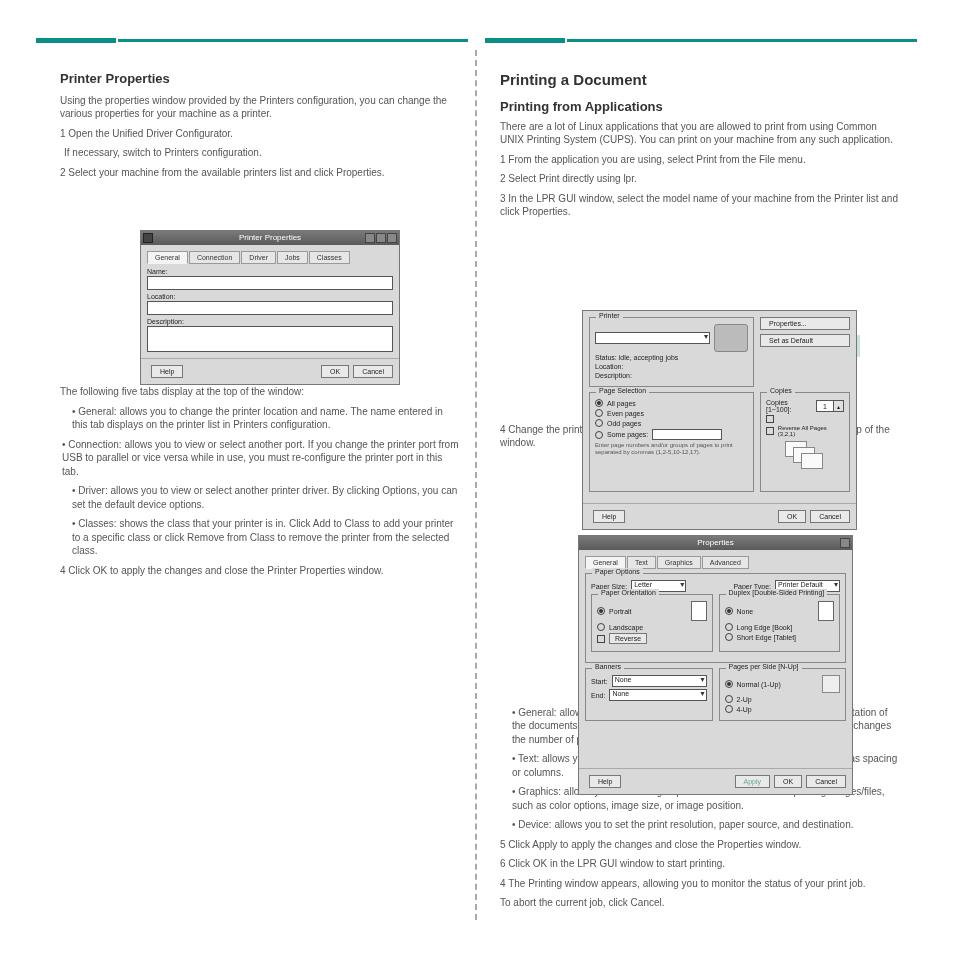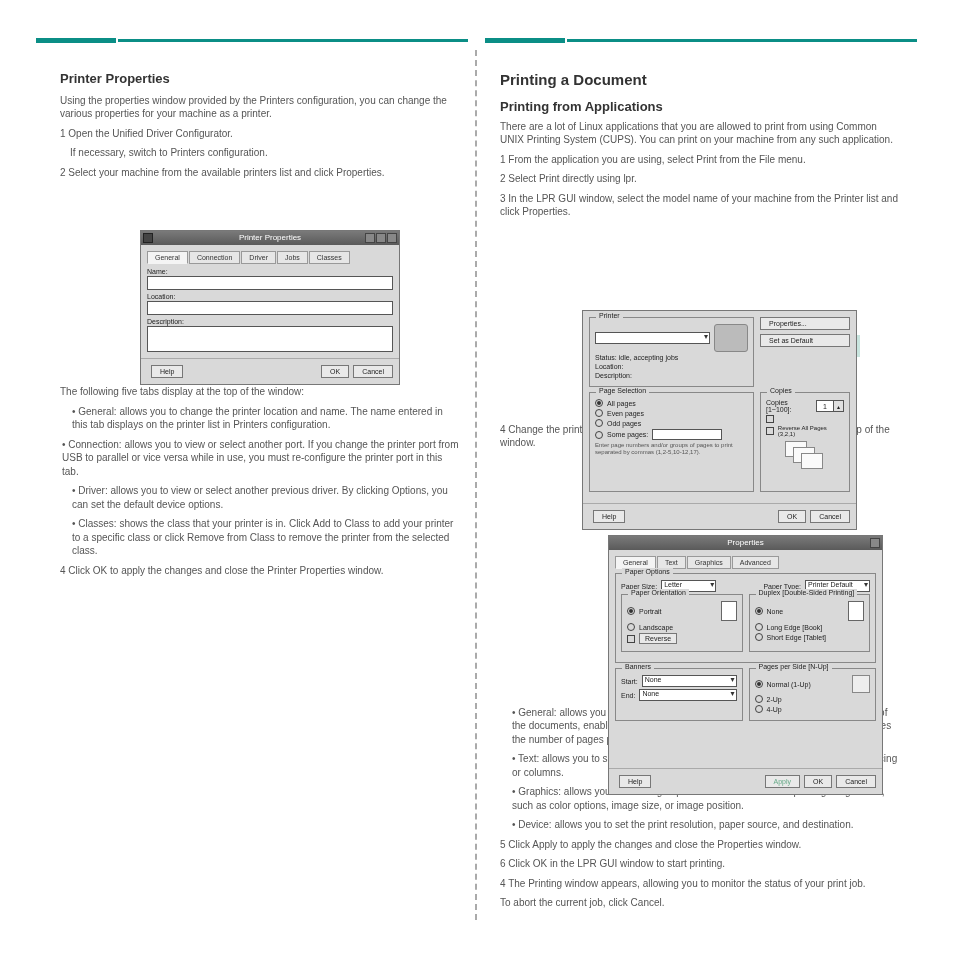--- a/index.html
+++ b/index.html
@@ -58,21 +58,21 @@
   .sel { background: #fff; border: 1px solid #555; height: 12px; font-size: 7px; padding: 0 10px 0 2px; position: relative; display: inline-block; }
   .sel::after { content:"▾"; position:absolute; right:1px; top:-1px; font-size:8px; color:#333; }
   .mini-icon { width: 18px; height: 18px; border: 1px solid #888; display: inline-block; background: #eee; }
   .spinner { display:inline-flex; }
   .spinner .v { width:18px; height:12px; background:#fff; border:1px solid #555; font-size:7px; text-align:center; line-height:12px; }
   .spinner .ar { width:10px; height:12px; border:1px solid #555; border-left:0; background:#e0e0e0; font-size:6px; text-align:center; line-height:12px; }
 
   
   #dlg1 { position: absolute; left: 140px; top: 230px; width: 260px; }
   #dlg2 { position: absolute; left: 582px; top: 310px; width: 275px; }
-  #dlg3 { position: absolute; left: 608px; top: 535px; width: 275px; }
+  #dlg3 { position: absolute; left: 578px; top: 535px; width: 275px; }
 
   
   .d2row { display: flex; gap: 6px; }
   .d2row .leftcol { flex: 1.4; }
   .d2row .rightcol { width: 90px; display:flex; flex-direction:column; gap:4px; }
   .printer-img { width: 34px; height: 28px; background: #bbb; border: 1px solid #888; border-radius: 3px; }
   .pile { width: 40px; height: 30px; position: relative; margin: 4px auto 0; }
   .pile span { position:absolute; width:22px; height:16px; background:#fafafa; border:1px solid #888; }
   .pile span:nth-child(1){left:0;top:0;}
   .pile span:nth-child(2){left:8px;top:6px;}
@@ -89,27 +89,27 @@
 <div class="rule-teal left"></div>
 <div class="rule-teal leftlong" style="height:3px; top:39px;"></div>
 <div class="rule-teal rstub"></div>
 <div class="rule-teal rlong" style="height:3px; top:39px;"></div>
 <div class="dashline"></div>
 
 <div class="col left">
   <div class="section-title">Printer Properties</div>
   <div class="p">Using the properties window provided by the Printers configuration, you can change the various properties for your machine as a printer.</div>
   <div class="p">1  Open the Unified Driver Configurator.</div>
-  <div class="p" style="margin-left:10px">If necessary, switch to Printers configuration.</div>
+  <div class="p" style="margin-left:4px">If necessary, switch to Printers configuration.</div>
   <div class="p">2  Select your machine from the available printers list and click Properties.</div>
   <div style="height:200px"></div>
   <div class="p">The following five tabs display at the top of the window:</div>
   <div class="p" style="margin-left:12px">• General: allows you to change the printer location and name. The name entered in this tab displays on the printer list in Printers configuration.</div>
   <div class="p" style="margin-left:2px">• Connection: allows you to view or select another port. If you change the printer port from USB to parallel or vice versa while in use, you must re-configure the printer port in this tab.</div>
-  <div class="p" style="margin-left:12px">• Driver: allows you to view or select another previous driver. By clicking Options, you can set the default device options.</div>
+  <div class="p" style="margin-left:12px">• Driver: allows you to view or select another printer driver. By clicking Options, you can set the default device options.</div>
   <div class="p" style="margin-left:12px">• Classes: shows the class that your printer is in. Click Add to Class to add your printer to a specific class or click Remove from Class to remove the printer from the selected class.</div>
   <div class="p">4  Click OK to apply the changes and close the Printer Properties window.</div>
 </div>
 
 <div class="col right">
   <div class="section-title" style="font-size:15px">Printing a Document</div>
   <div class="subh">Printing from Applications</div>
   <div class="p">There are a lot of Linux applications that you are allowed to print from using Common UNIX Printing System (CUPS). You can print on your machine from any such application.</div>
   <div class="p">1  From the application you are using, select Print from the File menu.</div>
   <div class="p">2  Select Print directly using lpr.</div>

